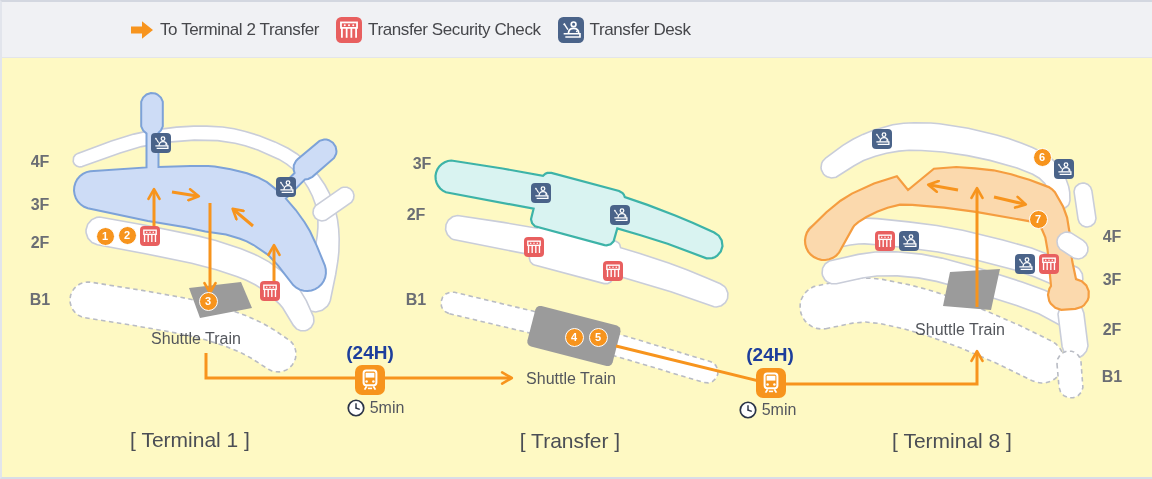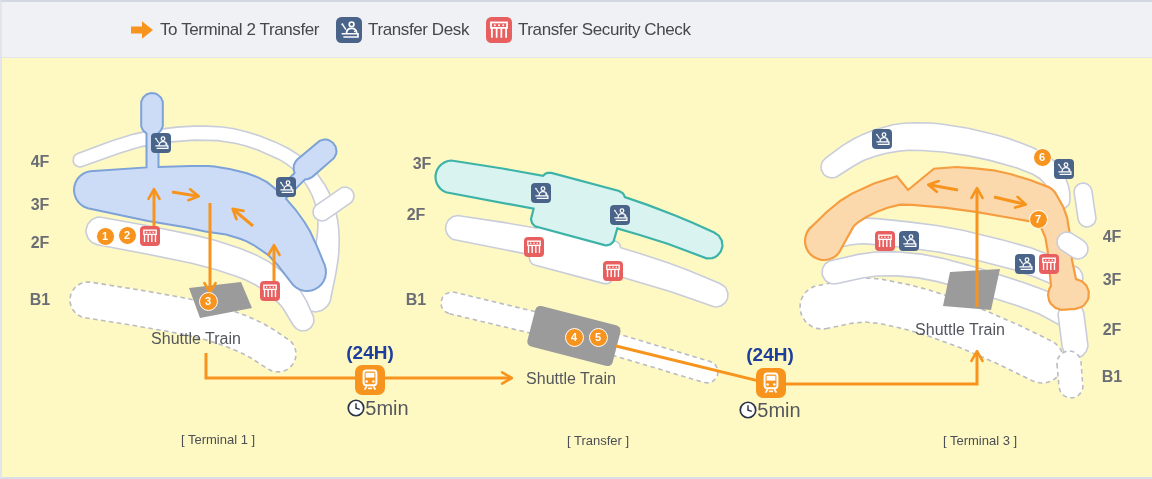--- a/index.html
+++ b/index.html
@@ -27,22 +27,22 @@
     background:#f7941d; border:1.5px solid #fff; box-sizing:border-box;
     display:flex; align-items:center; justify-content:center;
   }
   .badge span { color:#fff; font-size:11px; font-weight:bold; line-height:1; }
   .floor-label, .shuttle-label, .hours-label, .duration-label, .terminal-title {
     position:absolute; white-space:nowrap; transform:translate(-50%,-50%); line-height:1;
   }
   .floor-label { font-size:16px; font-weight:bold; color:#6b6e74;text-align:center; }
   .shuttle-label { font-size:16px; color:#53565c; }
   .hours-label { font-size:19px; font-weight:bold; color:#1d3e9c; }
-  .duration-label { font-size:20px; color:#54575e; }
-  .terminal-title { font-size:13px; color:#4b4e55;margin-left:28px; }
+  .duration-label { font-size:16px; color:#54575e; }
+  .terminal-title { font-size:21px; color:#4b4e55; }
 </style>
 </head>
 <body>
 
 <svg width="0" height="0" style="position:absolute">
  <defs>
   <symbol id="sym-security" viewBox="0 0 22 22">
     <rect x="0" y="0" width="22" height="22" rx="4.5" fill="#e85f5f"></rect>
     <rect x="4.2" y="4.6" width="13.6" height="4.6" fill="none" stroke="#fff" stroke-width="1.5"></rect>
     <circle cx="7.4" cy="6.9" r="0.85" fill="#fff"></circle>
@@ -89,32 +89,32 @@
       <span class="licon">
           <svg width="24" height="22">
             <use href="#sym-legend-arrow"></use>
           </svg>
         </span>
       <span class="ltext">To Terminal 2 Transfer</span>
     </div>
     <div class="legend-item">
       <span class="licon">
           <svg width="26" height="26">
+            <use href="#sym-security"></use>
+          </svg>
+        </span>
+      <span class="ltext">Transfer Security Check</span>
+    </div>
+    <div class="legend-item">
+      <span class="licon">
+          <svg width="26" height="26">
             <use href="#sym-desk"></use>
           </svg>
         </span>
       <span class="ltext">Transfer Desk</span>
-    </div>
-    <div class="legend-item">
-      <span class="licon">
-          <svg width="26" height="26">
-            <use href="#sym-security"></use>
-          </svg>
-        </span>
-      <span class="ltext">Transfer Security Check</span>
     </div>
   </div>
   <div class="canvas">
 
 <svg class="map-art" width="1152" height="479" viewBox="0 0 1152 479">
   <defs>
     <marker id="ah" viewBox="0 0 10 10" refX="7.2" refY="5" markerWidth="4.6" markerHeight="4.6" orient="auto-start-reverse">
       <path d="M1.5 1 L8.5 5 L1.5 9" fill="none" stroke="#f7941d" stroke-width="1.9" stroke-linecap="round" stroke-linejoin="round"></path>
     </marker>
   </defs>
@@ -288,15 +288,15 @@
       </span>
   <span class="shuttle-label" style="left:196px;top:339px">Shuttle Train</span>
   <span class="shuttle-label" style="left:571px;top:379px">Shuttle Train</span>
   <span class="shuttle-label" style="left:960px;top:330px">Shuttle Train</span>
   <span class="hours-label" style="left:370px;top:352px">(24H)</span>
   <span class="hours-label" style="left:770px;top:354px">(24H)</span>
   <span class="duration-label" style="left:387px;top:408px">5min</span>
   <span class="duration-label" style="left:779px;top:410px">5min</span>
   <span class="terminal-title" style="left:190px;top:439px">[ Terminal 1 ]</span>
   <span class="terminal-title" style="left:570px;top:440px">[ Transfer ]</span>
-  <span class="terminal-title" style="left:952px;top:440px">[ Terminal 3 ]</span>
+  <span class="terminal-title" style="left:952px;top:440px">[ Terminal 8 ]</span>
   </div>
 </div>
 
 </body></html>

